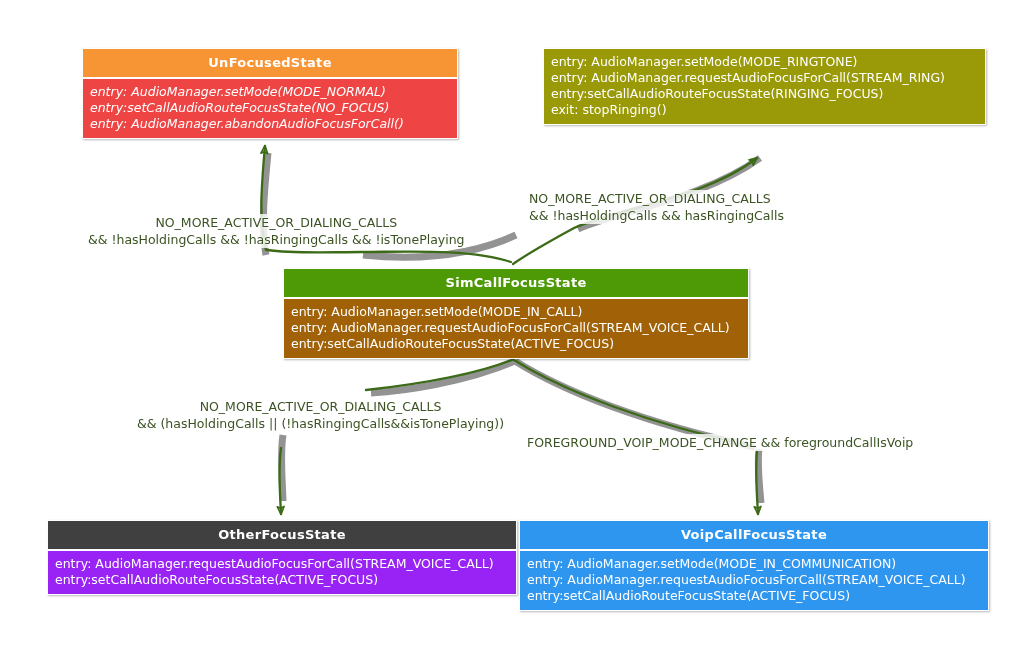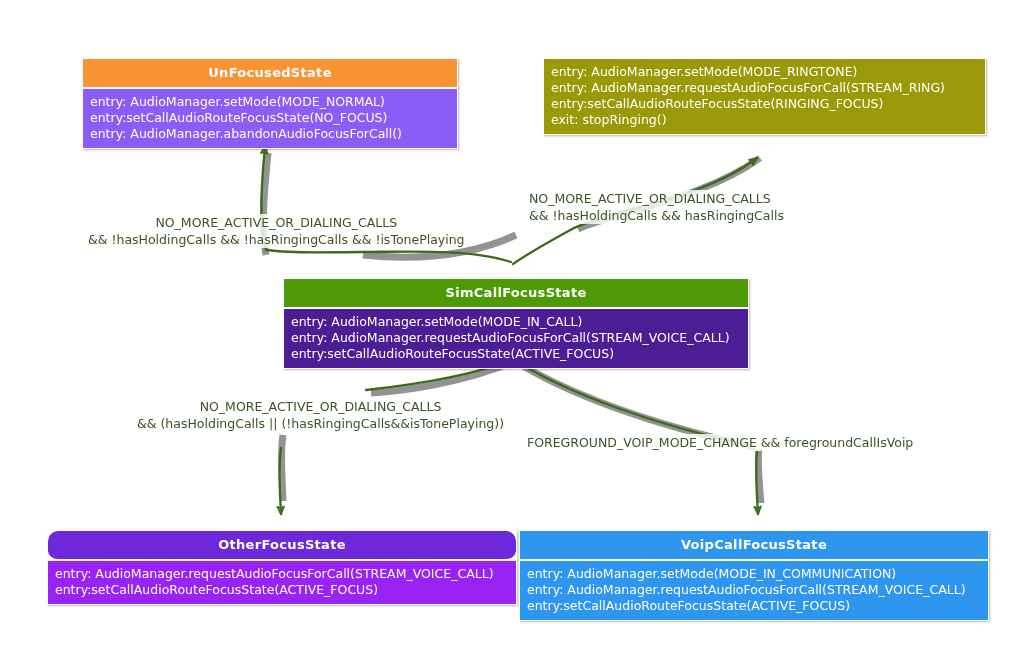--- a/index.html
+++ b/index.html
@@ -21,21 +21,20 @@
     width: 1021px;
     height: 646px;
     pointer-events: none;
   }
   .state-node {
     position: absolute;
     box-sizing: border-box;
     border: 1px solid rgba(255,255,255,0.9);
     box-shadow: 1px 1px 2px rgba(0,0,0,0.28);
     overflow: hidden;
-    margin-top: 10px;
   }
   .state-title {
     text-align: center;
     font-weight: bold;
     color: #ffffff;
     font-size: 13px;
     letter-spacing: 0.3px;
     line-height: 1;
     padding: 7px 4px 8px 4px;
     border-bottom: 2px solid #ffffff;
@@ -99,47 +98,47 @@
       <path d="M512,360 C470,376 420,384 366,390"></path>
       <path d="M281,448 C278,470 280,492 281,514" marker-end="url(#arrowhead)"></path>
 
       <path d="M514,360 C565,392 650,424 752,446"></path>
       <path d="M757,452 C755,474 757,496 758,514" marker-end="url(#arrowhead)"></path>
     </g>
   </svg>
 
   <div class="state-node" style="left:82px; top:48px; width:376px;">
     <div class="state-title" style="background:#f79433;">UnFocusedState</div>
-    <div class="state-body" style="background:#8b5cf6;">
+    <div class="state-body" style="background:#ef4444;font-style:italic;">
       <div class="state-line">entry: AudioManager.setMode(MODE_NORMAL)</div>
       <div class="state-line">entry:setCallAudioRouteFocusState(NO_FOCUS)</div>
       <div class="state-line">entry: AudioManager.abandonAudioFocusForCall()</div>
     </div>
   </div>
 
   <div class="state-node" style="left:543px; top:48px; width:443px;">
     <div class="state-body" style="background:#9a9a08;">
       <div class="state-line">entry: AudioManager.setMode(MODE_RINGTONE)</div>
       <div class="state-line">entry: AudioManager.requestAudioFocusForCall(STREAM_RING)</div>
       <div class="state-line">entry:setCallAudioRouteFocusState(RINGING_FOCUS)</div>
       <div class="state-line">exit: stopRinging()</div>
     </div>
   </div>
 
   <div class="state-node" style="left:283px; top:268px; width:466px;">
     <div class="state-title" style="background:#4e9a06;">SimCallFocusState</div>
-    <div class="state-body" style="background:#4c1d95;">
+    <div class="state-body" style="background:#a16207;">
       <div class="state-line">entry: AudioManager.setMode(MODE_IN_CALL)</div>
       <div class="state-line">entry: AudioManager.requestAudioFocusForCall(STREAM_VOICE_CALL)</div>
       <div class="state-line">entry:setCallAudioRouteFocusState(ACTIVE_FOCUS)</div>
     </div>
   </div>
 
   <div class="state-node" style="left:47px; top:520px; width:470px;">
-    <div class="state-title" style="background:#6d28d9;border-radius:10px;">OtherFocusState</div>
+    <div class="state-title" style="background:#404040;">OtherFocusState</div>
     <div class="state-body" style="background:#9922f5;">
       <div class="state-line">entry: AudioManager.requestAudioFocusForCall(STREAM_VOICE_CALL)</div>
       <div class="state-line">entry:setCallAudioRouteFocusState(ACTIVE_FOCUS)</div>
     </div>
   </div>
 
   <div class="state-node" style="left:519px; top:520px; width:470px;">
     <div class="state-title" style="background:#2f96f0;">VoipCallFocusState</div>
     <div class="state-body" style="background:#2f96f0;">
       <div class="state-line">entry: AudioManager.setMode(MODE_IN_COMMUNICATION)</div>

